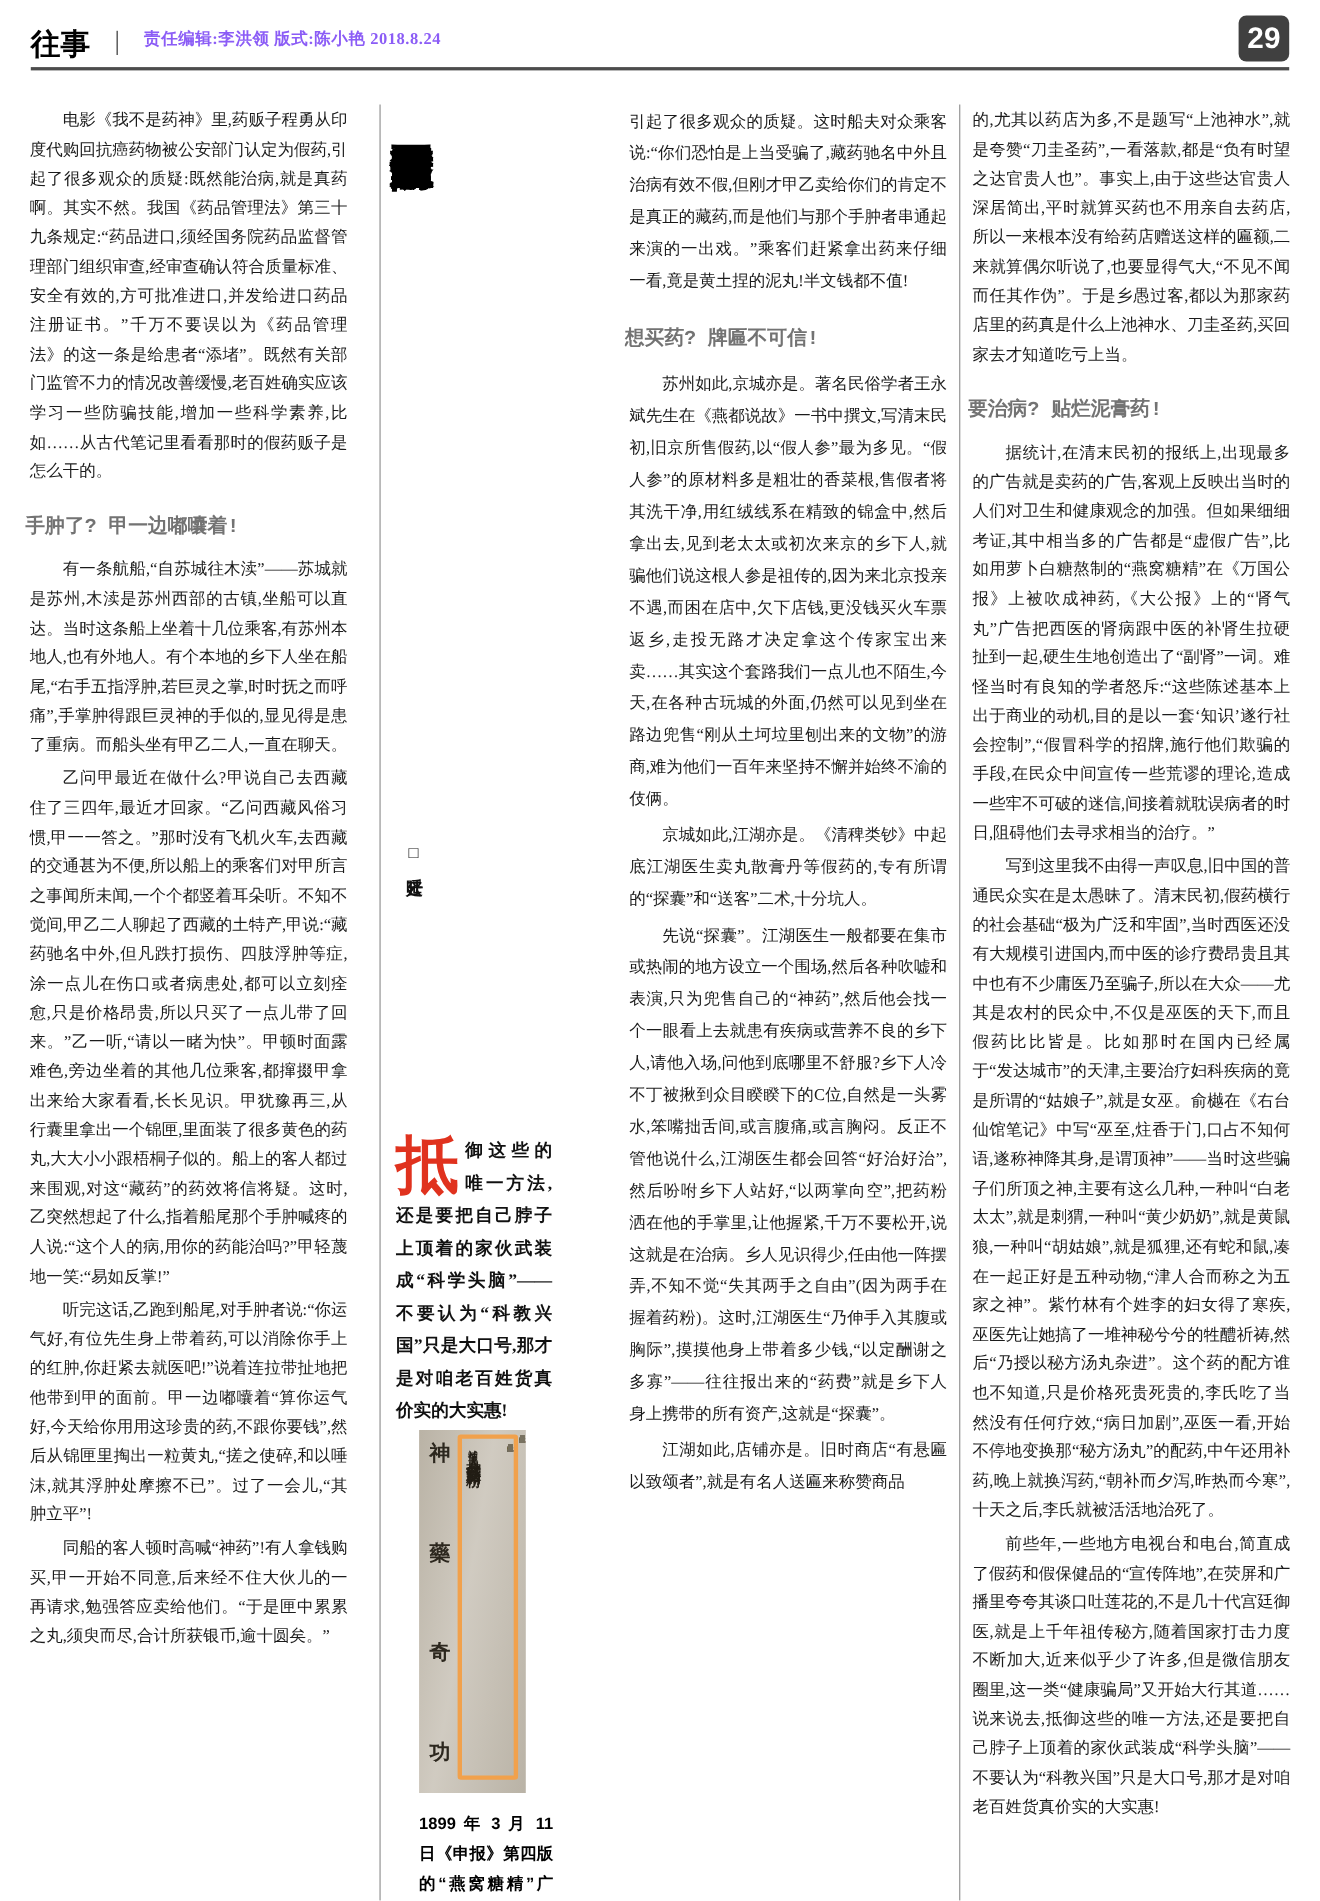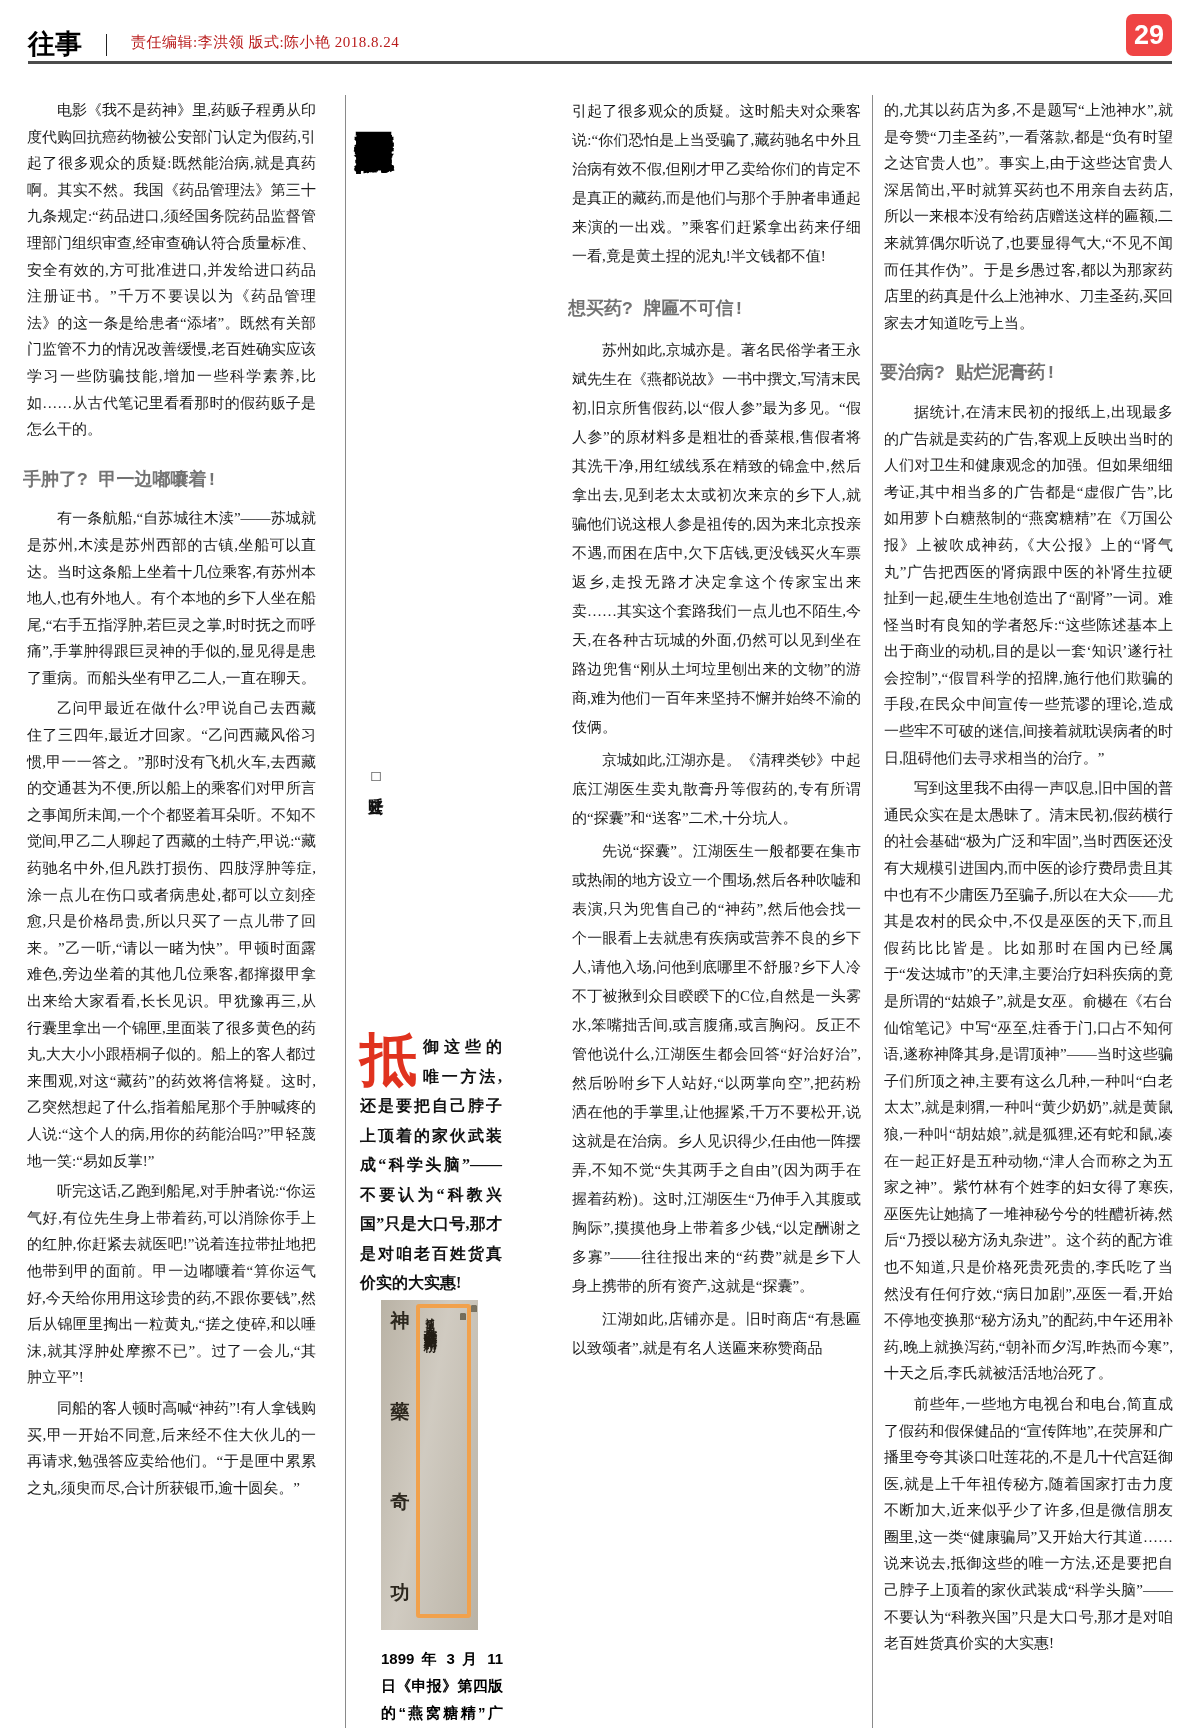--- a/index.html
+++ b/index.html
@@ -1,25 +1,25 @@
 <!DOCTYPE html>
 <html><head>
 <meta charset="utf-8">
 <style>
   html,body{margin:0;padding:0;background:#ffffff;}
   .page{position:relative;width:1200px;height:1728px;background:#ffffff;overflow:hidden;
         font-family:"Liberation Serif","DejaVu Serif",serif;color:#1b1b1b;}
 
   
-  .masthead{position:absolute;left:28px;top:22px;height:36px;display:flex;align-items:flex-end;gap:24px;}
+  .masthead{position:absolute;left:28px;top:22px;height:36px;display:flex;align-items:center;gap:24px;}
   .masthead .sec{font-family:"Liberation Sans","DejaVu Sans",sans-serif;font-size:27px;font-weight:900;line-height:1;color:#000;}
   .masthead .vbar{width:1px;height:22px;background:#222;margin-bottom:2px;}
-  .masthead .credits{font-size:15px;font-weight:normal;color:#b91c1c;line-height:1;margin-bottom:8px;letter-spacing:.5px;}
+  .masthead .credits{font-size:15px;font-weight:bold;color:#8b5cf6;line-height:1;margin-bottom:8px;letter-spacing:.5px;}
   .rule-top{position:absolute;left:28px;right:28px;top:61px;height:3px;background:#4c4c4c;}
-  .pagenum{position:absolute;right:28px;top:14px;width:46px;height:42px;background:#ef4444;border-radius:7px;
+  .pagenum{position:absolute;right:28px;top:14px;width:46px;height:42px;background:#404040;border-radius:7px;
            color:#fff;display:flex;align-items:center;justify-content:center;
            font-family:"Liberation Sans","DejaVu Sans",sans-serif;font-size:27px;font-weight:bold;}
 
   
   .col{position:absolute;top:93px;width:297px;height:1637px;overflow:hidden;text-align:justify;font-size:15px;}
   .col--1{left:23px;line-height:26.6px;}
   .col--3{left:568px;line-height:29px;}
   .col--4{left:880px;line-height:26.6px;}
   .col p{margin:4px;text-indent:2em;}
   .col p.cont{text-indent:0;}

